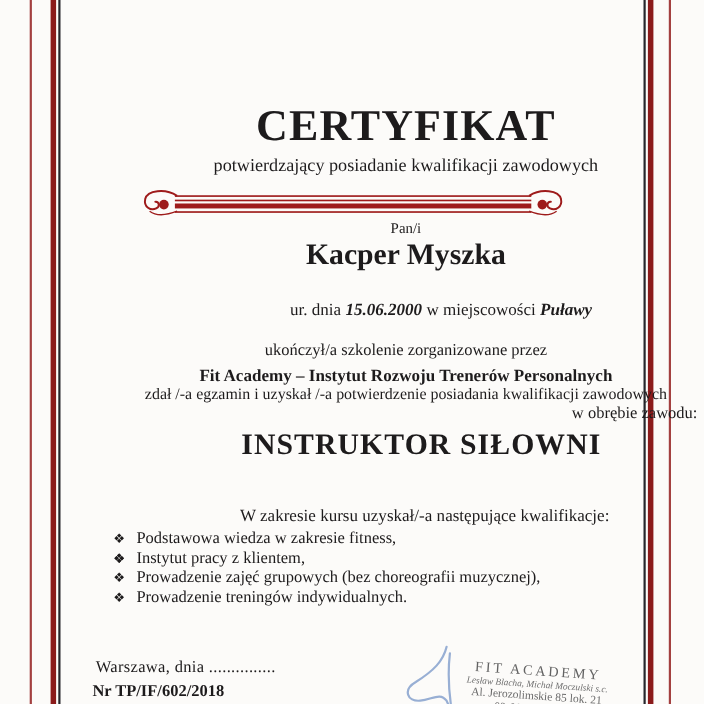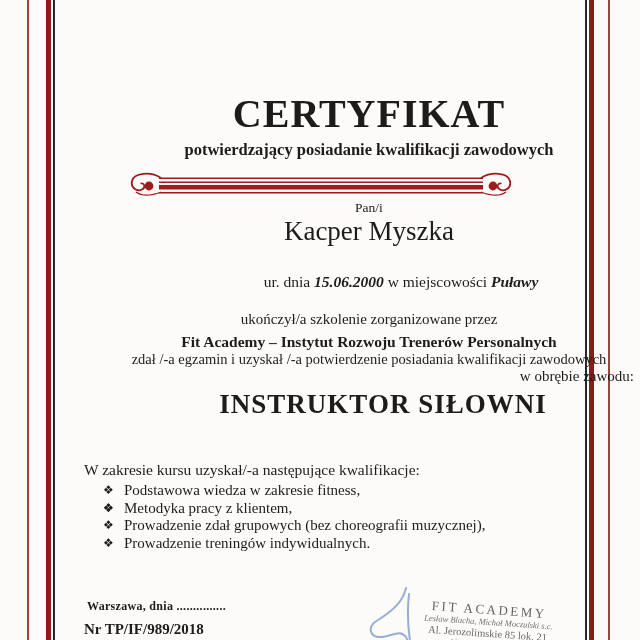--- a/index.html
+++ b/index.html
@@ -12,39 +12,39 @@
   .vline{position:absolute;top:0;bottom:0;}
   .v-thin-red{width:2px;background:#a34040;}
   .v-thick-red{width:5px;background:#8b1b1b;}
   .v-black{width:2px;background:#26262c;}
 
   .centered{position:absolute;left:56px;width:530px;text-align:center;margin-left:48px;}
 
   .address{position:absolute;left:60px;top:3px;width:216px;text-align:center;
     font-size:12.5px;line-height:16px;}
   .title{top:92px;font-size:40px;font-weight:bold;letter-spacing:1px;line-height:44px;}
-  .subtitle{top:140px;font-size:16.5px;font-weight:bold;}
+  .subtitle{top:140px;font-size:16.5px;font-weight:normal;}
   .divider{position:absolute;left:128px;top:172px;}
   .salutation{top:200px;font-size:13.5px;font-family:Liberation Serif, serif;}
-  .name{top:216px;font-size:27px;font-weight:normal;}
+  .name{top:216px;font-size:27px;font-weight:bold;}
   .birth{top:273px;font-size:15.5px;padding-left:32px;}
   .birth .bi{font-weight:bold;font-style:italic;}
   .line-completed{top:311px;font-size:15px;}
   .organizer{top:333px;font-size:15.5px;font-weight:bold;}
   .exam{top:351px;font-size:14.5px;}
   .scope{top:368px;font-size:15px;text-align:right;}
   .profession{top:389px;font-size:27px;font-weight:bold;letter-spacing:1px;padding-left:14px;}
 
   .quals{position:absolute;left:84px;top:461px;width:470px;font-size:15px;}
-  .quals .qhead{font-size:15.5px;margin-bottom:3px;}
+  .quals .qhead{font-size:15.5px;margin-bottom:3px;text-align:right;}
   .quals ul{list-style:none;margin:0;padding:0;}
   .quals li{line-height:17.5px;padding-left:40px;position:relative;}
   .quals .bullet{position:absolute;left:19px;top:0;font-size:12px;}
 
-  .citydate{position:absolute;left:87px;top:599px;font-size:12px;letter-spacing:.3px;font-weight:bold;}
+  .citydate{position:absolute;left:87px;top:599px;font-size:15px;letter-spacing:.3px;}
   .certnum{position:absolute;left:84px;top:621px;font-size:15px;font-weight:bold;}
 
   .stamp{position:absolute;left:390px;top:596px;width:200px;text-align:center;
     color:#6e6e6e;transform:rotate(4deg);transform-origin:0 0;line-height:1.15;}
   .stamp .s1{font-size:13px;letter-spacing:2.5px;color:#636363;}
   .stamp .s2{font-size:8.5px;font-style:italic;color:#707070;}
   .stamp .s3,.stamp .s4{font-size:10.5px;color:#6a6a6a;}
 
   .signature{position:absolute;left:358px;top:570px;}
 </style>
@@ -91,28 +91,28 @@
 <div class="centered organizer">Fit Academy – Instytut Rozwoju Trenerów Personalnych</div>
 <div class="centered exam">zdał /-a egzamin i uzyskał /-a potwierdzenie posiadania kwalifikacji zawodowych</div>
 <div class="centered scope">w obrębie zawodu:</div>
 <div class="centered profession">INSTRUKTOR SIŁOWNI</div>
 
 <div class="quals">
   <div class="qhead">W zakresie kursu uzyskał/-a następujące kwalifikacje:</div>
   <ul>
     <li><span class="bullet">❖</span><span>Podstawowa wiedza w zakresie fitness,</span></li>
     <li><span class="bullet">❖</span></li>
-    <li><span class="bullet">❖</span><span>Metodyka pracy z klientem,</span></li>
-    <li><span class="bullet">❖</span><span>Prowadzenie zdał grupowych (bez choreografii muzycznej),</span></li>
+    <li><span class="bullet">❖</span><span>Instytut pracy z klientem,</span></li>
+    <li><span class="bullet">❖</span><span>Prowadzenie zajęć grupowych (bez choreografii muzycznej),</span></li>
     <li><span class="bullet">❖</span><span>Prowadzenie treningów indywidualnych.</span></li>
   </ul>
 </div>
 
 <div class="citydate">Warszawa, dnia ...............</div>
-<div class="certnum">Nr TP/IF/989/2018</div>
+<div class="certnum">Nr TP/IF/602/2018</div>
 
 <div class="stamp">
   <div class="s1">FIT ACADEMY</div>
   <div class="s2">Lesław Blacha, Michał Moczulski s.c.</div>
   <div class="s3">Al. Jerozolimskie 85 lok. 21</div>
   <div class="s4">02-001 Warszawa</div>
 </div>
 
 <svg class="signature" width="125" height="78" viewBox="0 0 125 78">
   <g fill="none" stroke="#8aa4cf" stroke-width="2" stroke-linecap="round" opacity="0.88">

